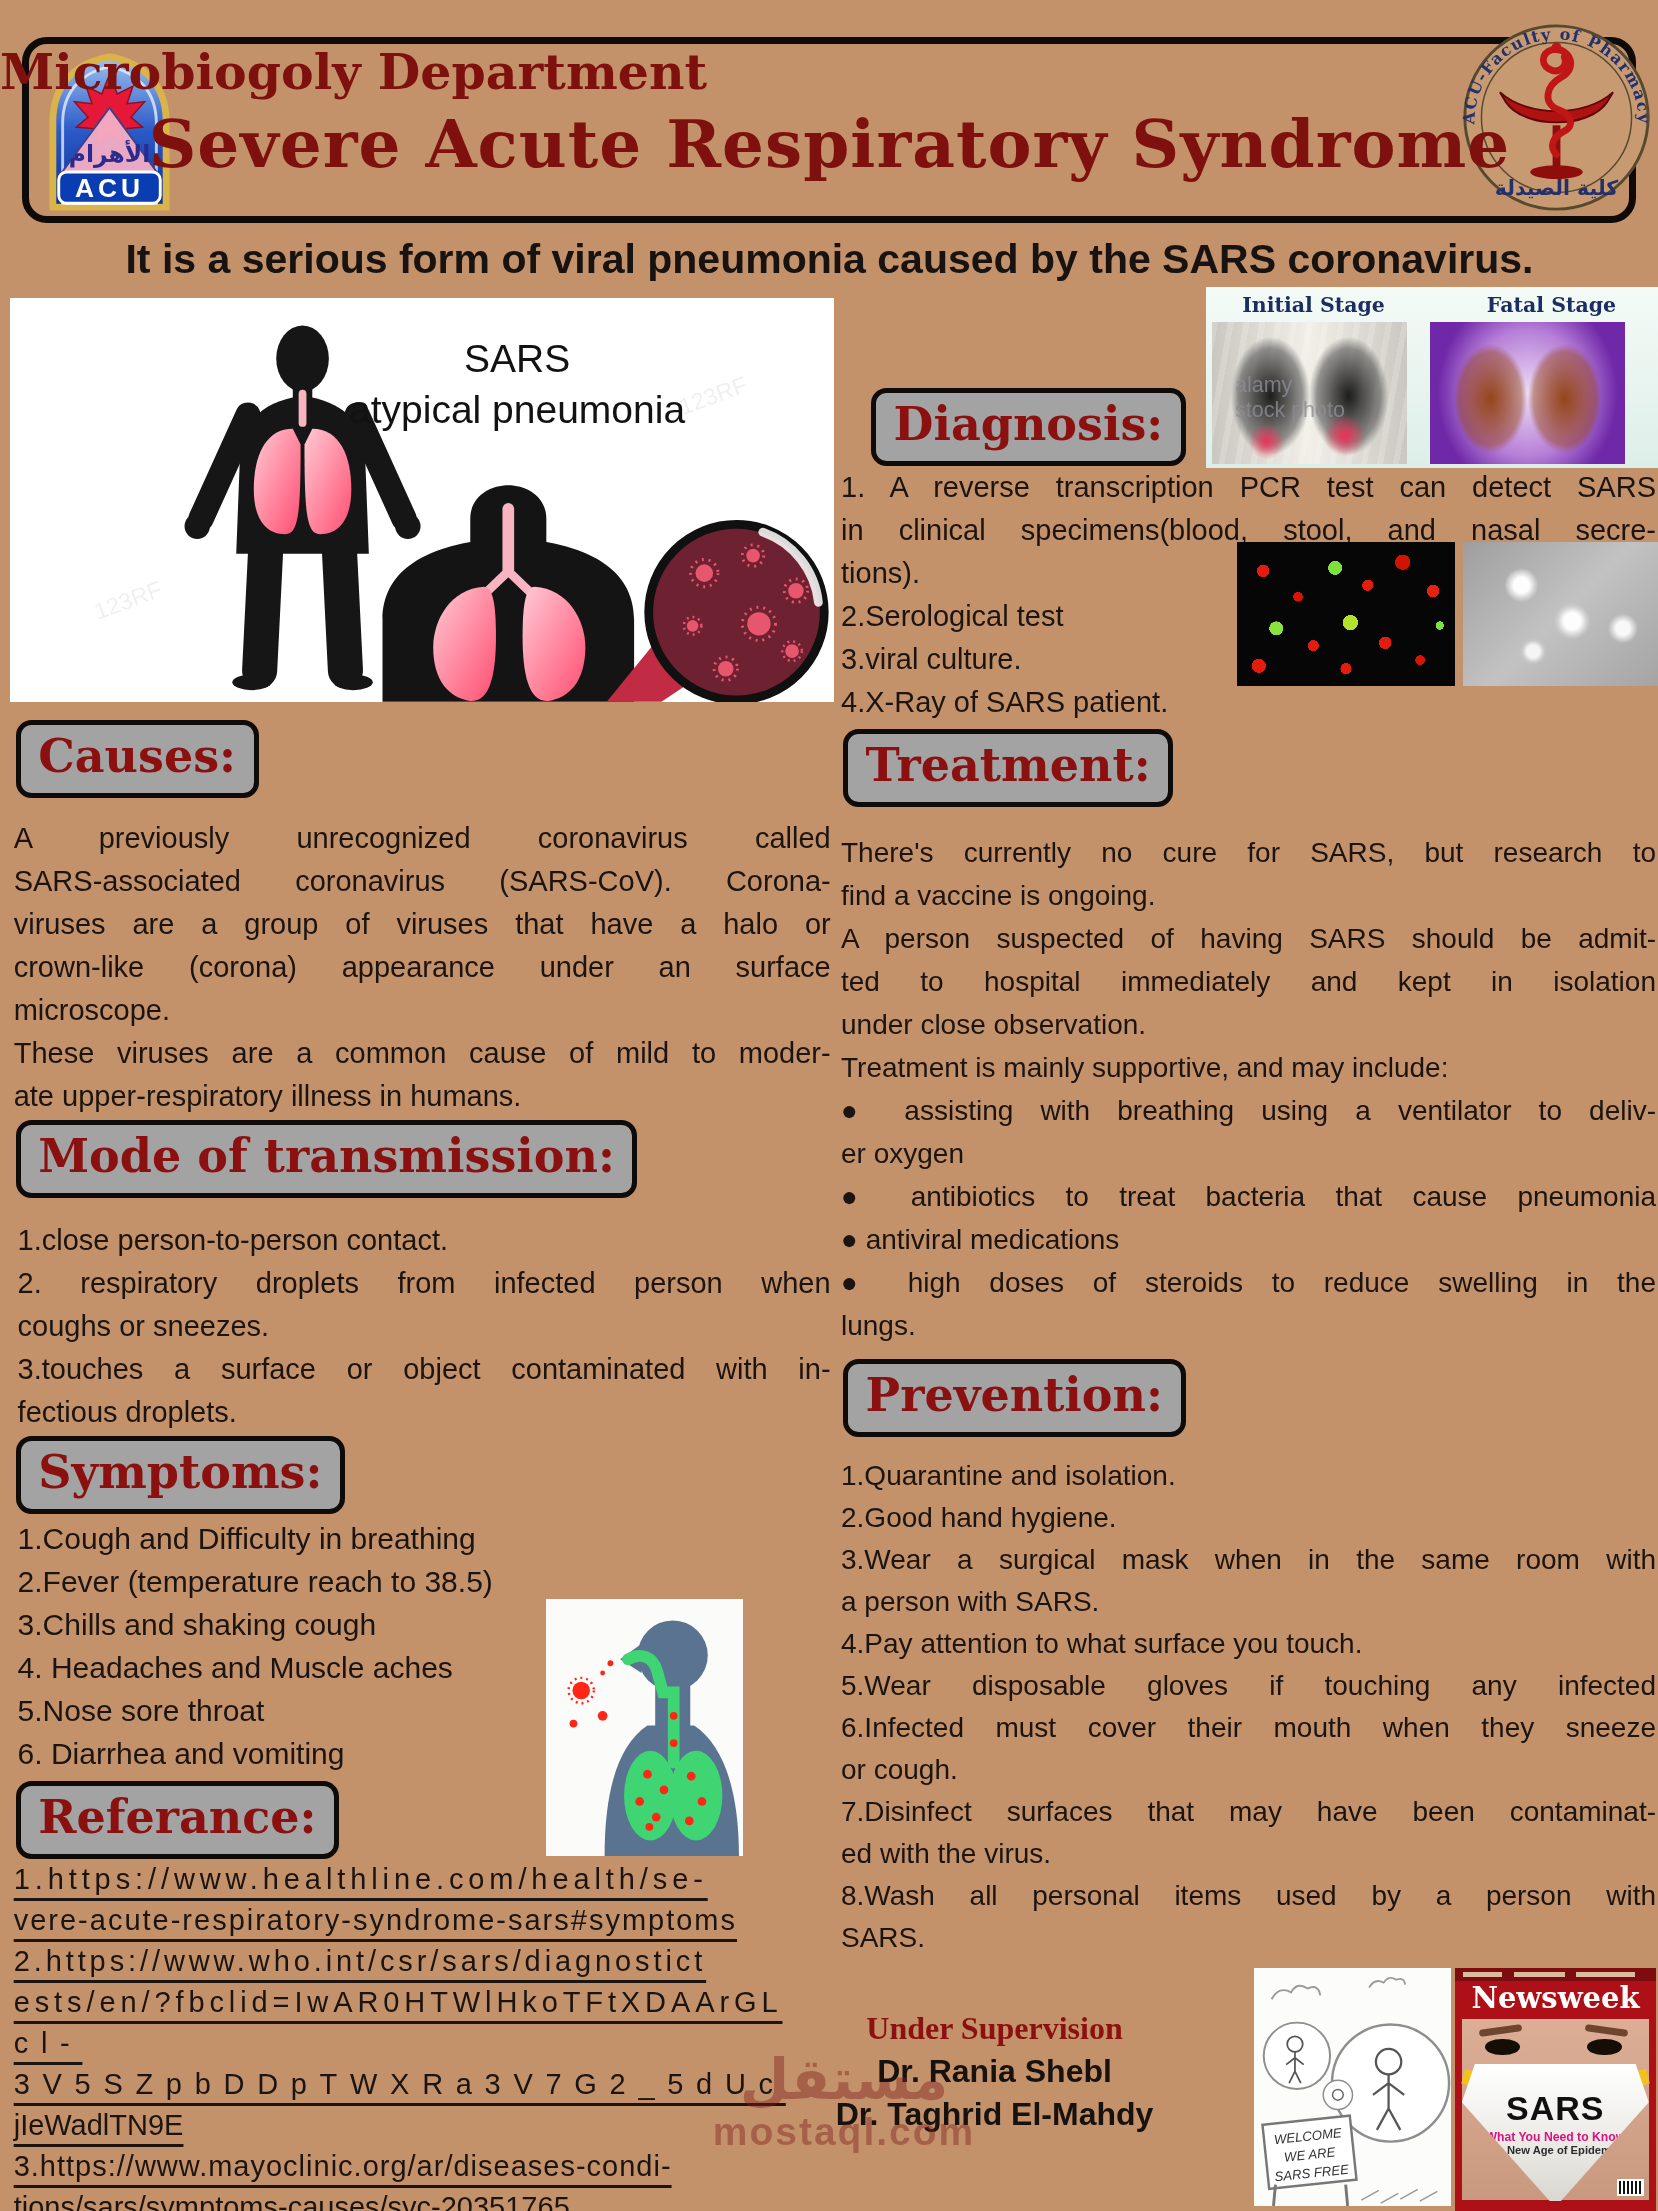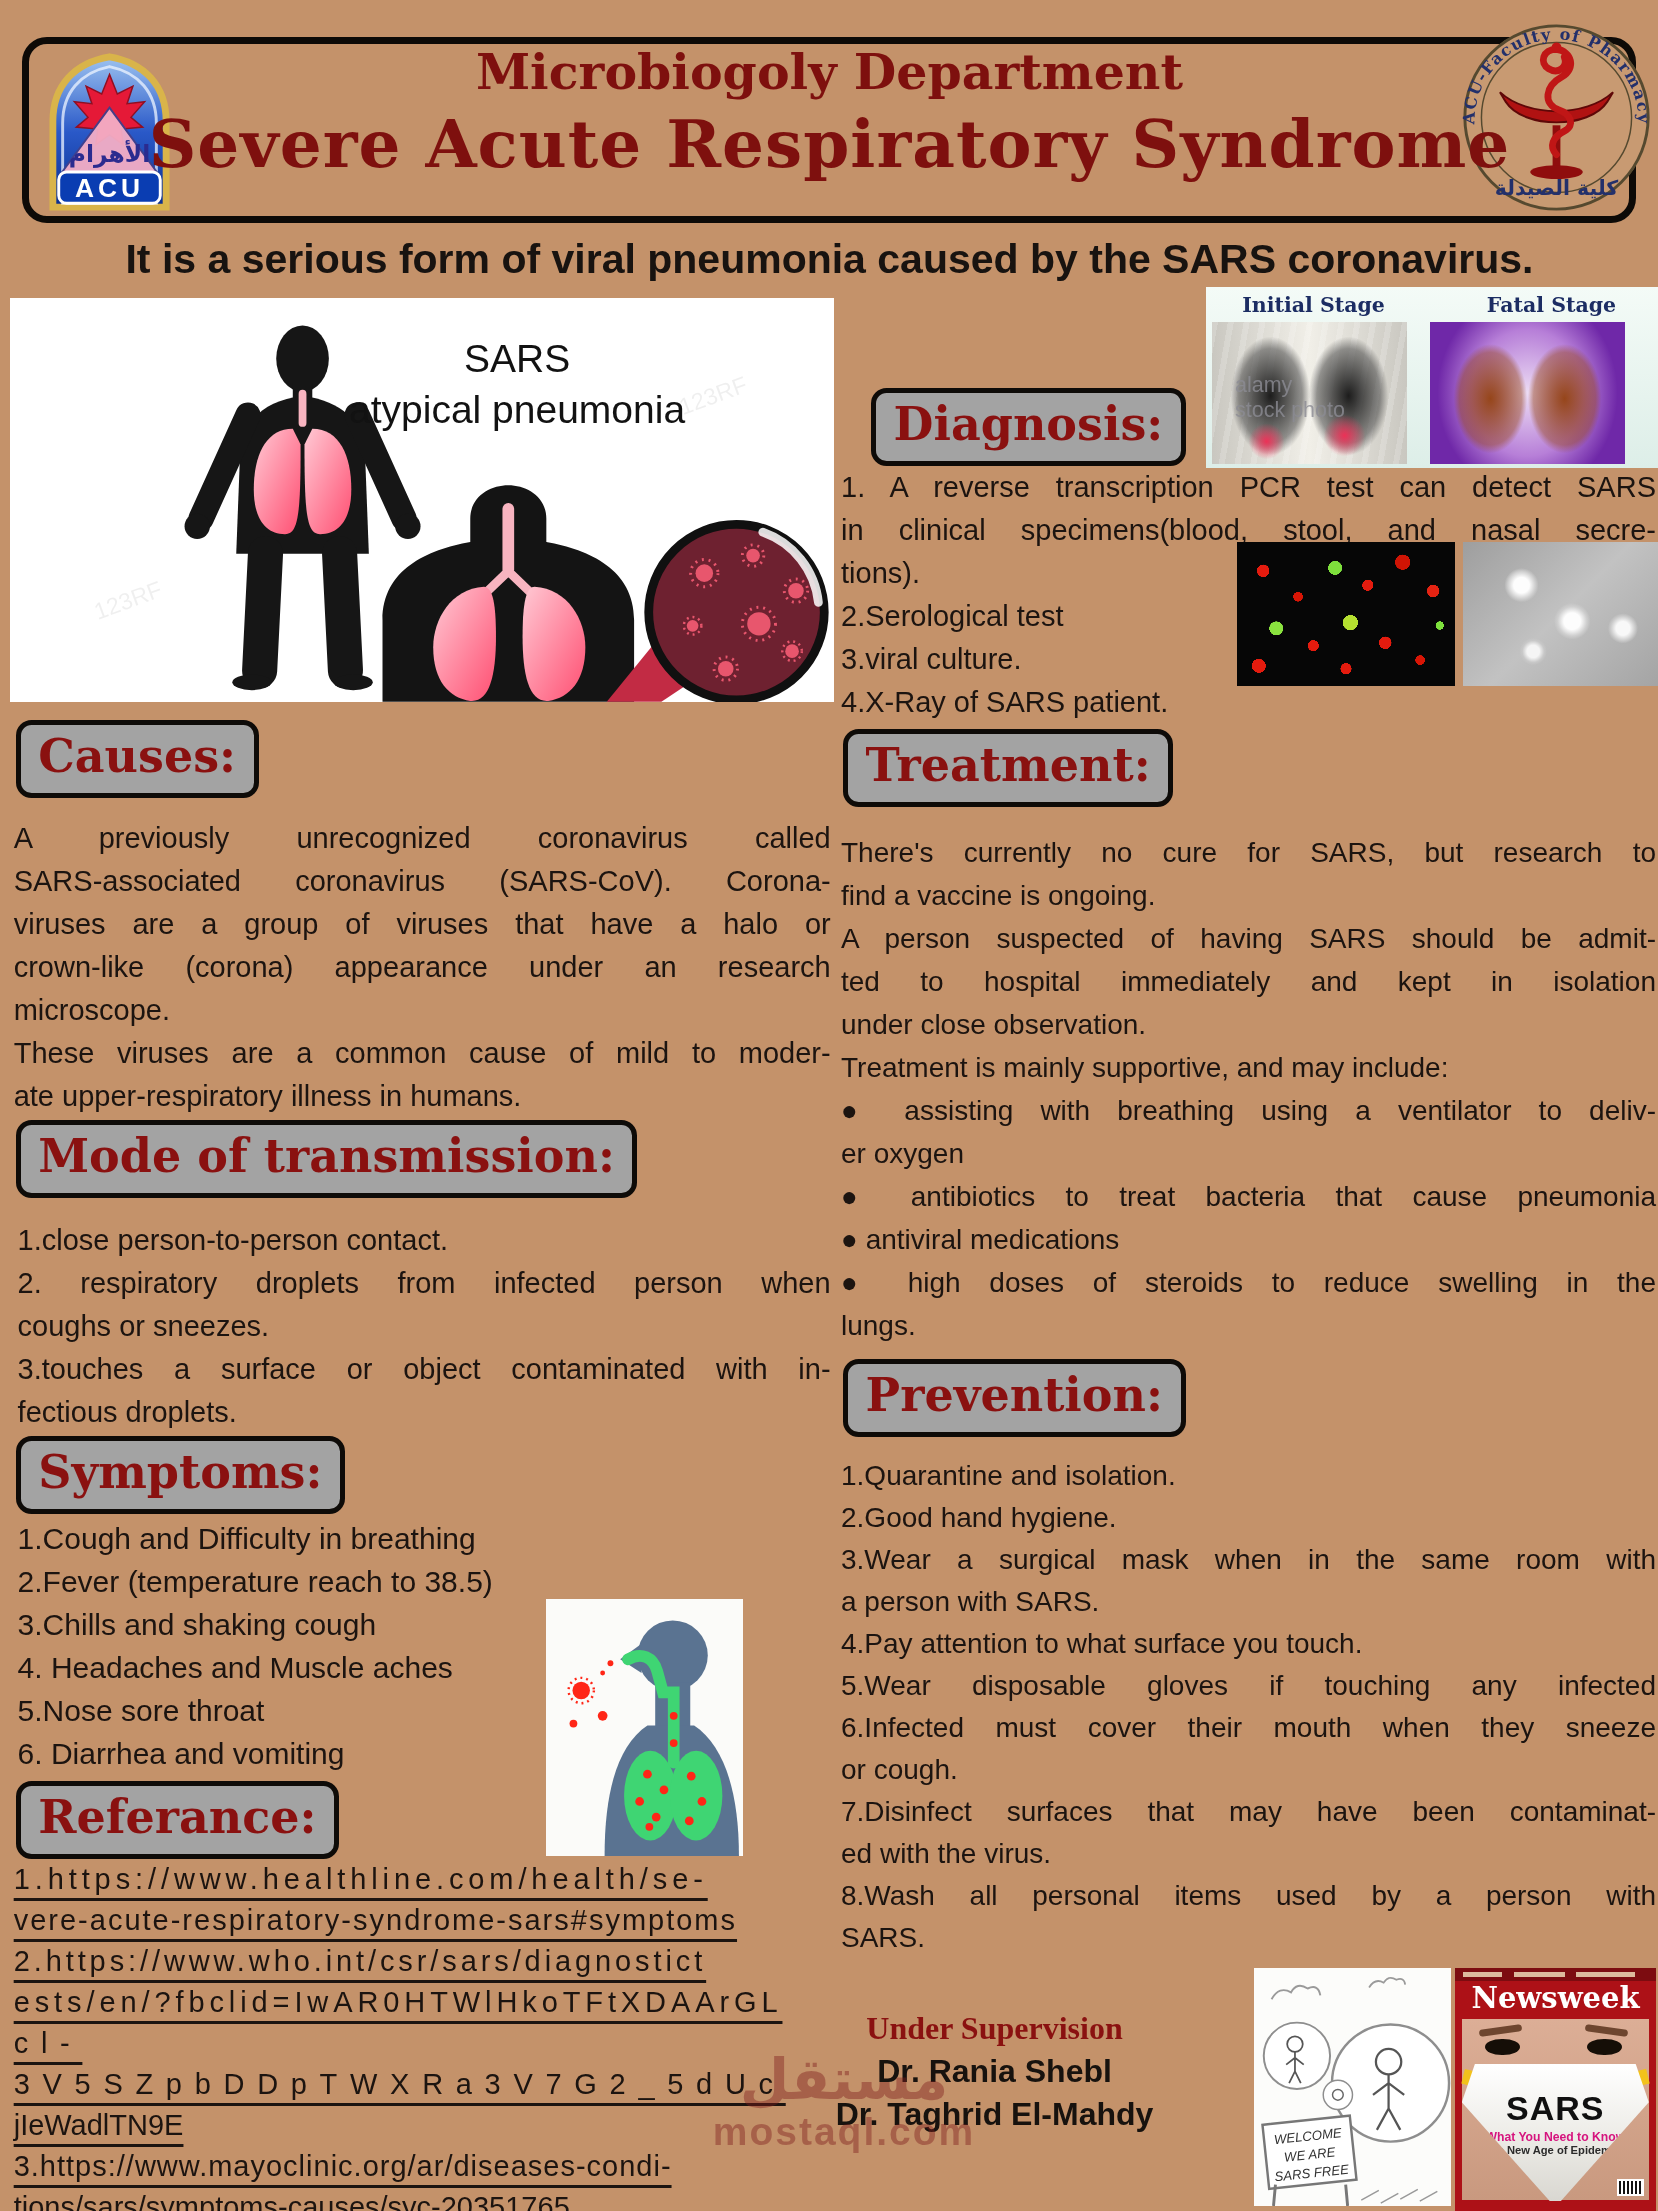--- a/index.html
+++ b/index.html
@@ -2,21 +2,21 @@
 <html><head>
 <meta charset="utf-8">
 <style>
   html,body{margin:0;padding:0;}
   body{width:1659px;height:2212px;position:relative;background:#c4926a;overflow:hidden;
        font-family:"Liberation Sans", sans-serif;}
   .abs{position:absolute;}
   
   .header-box{position:absolute;left:21.5px;top:37px;width:1600px;height:172px;
     border:7.8px solid #0d0a07;border-radius:25px;background:#c4926a;}
-  .title1{position:absolute;left:0;top:43px;width:100%;text-align:center;
+  .title1{position:absolute;left:0;top:43px;width:100%;
     font-family:"DejaVu Serif", serif;font-weight:bold;font-size:49px;color:#7e100e;}
   .title2{position:absolute;left:0;top:105px;width:100%;text-align:center;
     font-family:"DejaVu Serif", serif;font-weight:bold;font-size:66px;color:#7e100e;letter-spacing:1px;}
   .subtitle{position:absolute;left:0;top:236px;width:100%;text-align:center;
     font-size:41px;font-weight:bold;color:#181310;}
   
   .secbox{position:absolute;display:inline-block;border:5.9px solid #0e0b08;border-radius:15.6px;
     background:#a3a3a3;padding:3.9px 17.6px 9.8px 17.6px;text-align:center;}
   .secbox span{font-family:"DejaVu Serif", serif;font-weight:bold;font-size:46px;color:#8a1110;}
   
@@ -235,21 +235,21 @@
   <div class="fluo"></div>
   <div class="em"></div>
 
   <div class="secbox" style="left:15.6px;top:720px;">
     <span>Causes:</span>
   </div>
   <div class="tblock" style="left:13.7px;top:817px;width:817px;font-size:29px;line-height:43px;">
       <div class="t-line">A previously unrecognized coronavirus called</div>
       <div class="t-line">SARS-associated coronavirus (SARS-CoV). Corona-</div>
       <div class="t-line">viruses are a group of viruses that have a halo or</div>
-      <div class="t-line">crown-like (corona) appearance under an research</div>
+      <div class="t-line">crown-like (corona) appearance under an surface</div>
       <div class="t-line nj">microscope.</div>
       <div class="t-line">These viruses are a common cause of mild to moder-</div>
       <div class="t-line nj">ate upper-respiratory illness in humans.</div>
     </div>
 
   <div class="secbox" style="left:15.6px;top:1120px;">
     <span>Mode of transmission:</span>
   </div>
   <div class="tblock" style="left:17.6px;top:1219px;width:813px;font-size:29px;line-height:43px;">
       <div class="t-line nj">1.close person-to-person contact.</div>

